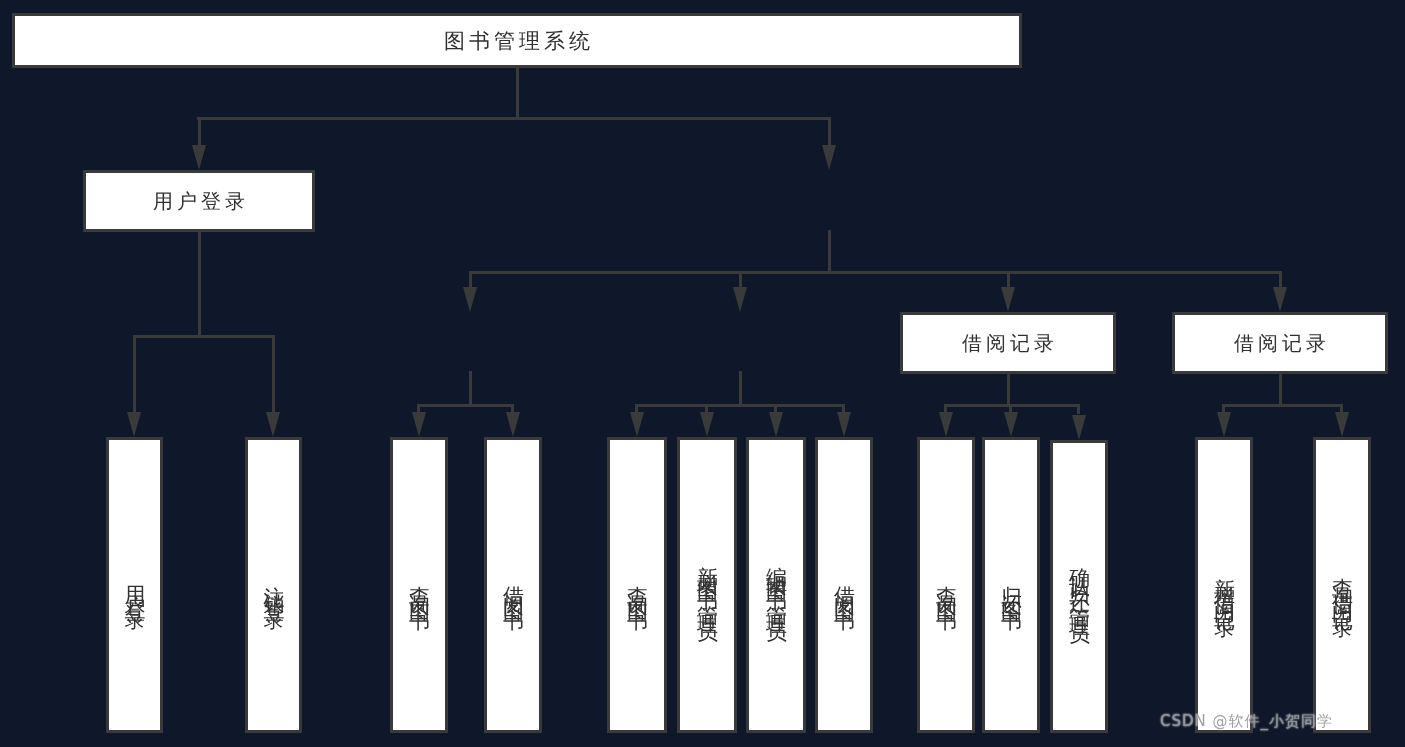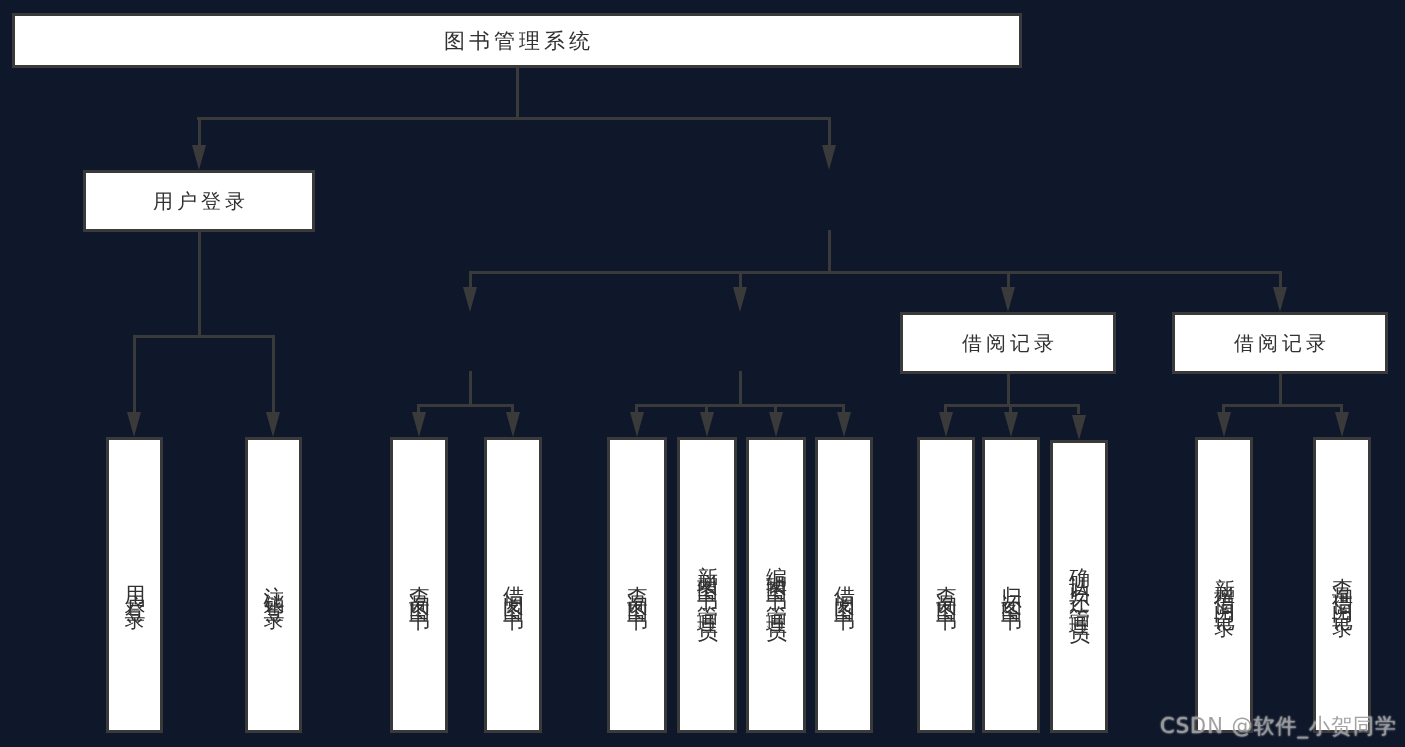--- a/index.html
+++ b/index.html
@@ -40,21 +40,21 @@
   .arrow {
     position:absolute;
     width:0; height:0;
     border-left:7px solid transparent;
     border-right:7px solid transparent;
     border-top:25px solid #3a3a3a;
   }
   .watermark {
     position:absolute;
     left:1160px; top:712px;
-    font-size:21px;
+    font-size:15px;
     letter-spacing:1px;
     color:rgba(148,148,148,0.88);
     text-shadow:0 0 2px #ffffff;
     z-index:9;
     white-space:nowrap;
   }
 </style>
 </head>
 <body>
 

